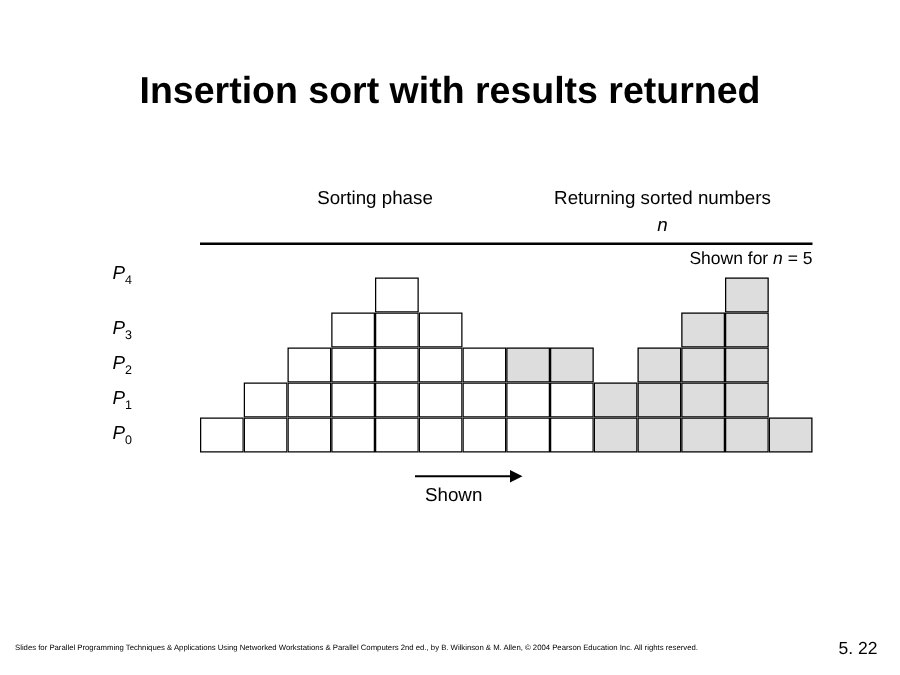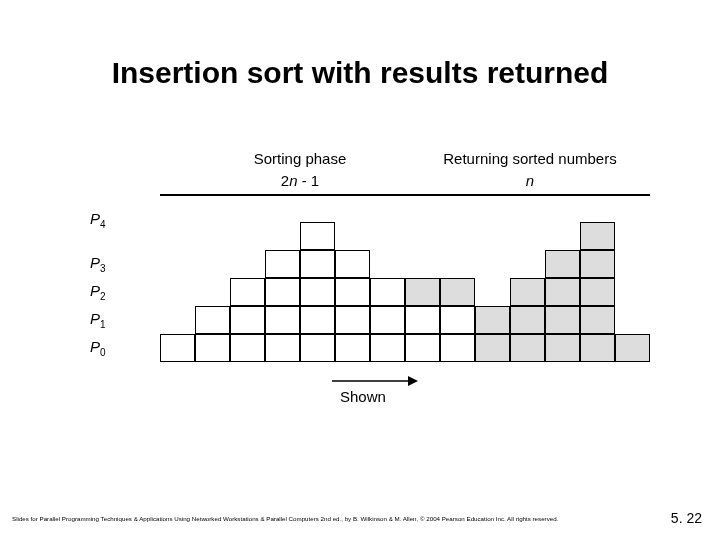--- a/index.html
+++ b/index.html
@@ -131,29 +131,29 @@
 </style>
 </head>
 <body>
 
 <div class="title">Insertion sort with results returned</div>
 
 <div class="diagram">
   <div class="phase-label phase-left">Sorting phase</div>
   <div class="phase-label phase-right">Returning sorted numbers</div>
 
-  <div class="sub-label sub-left">
-    <span>2</span><span class="ital">n</span><span> - 1</span>
-  </div>
   <div class="sub-label sub-right">
     <span class="ital">n</span>
   </div>
 
   <div class="divider-top"></div>
 
+  <div class="note">
+    <span>Shown for </span><span class="ital">n</span><span> = 5</span>
+  </div>
 
   <div class="plabel" style="top:60px"><span>P</span><sub>4</sub></div>
   <div class="plabel" style="top:104px"><span>P</span><sub>3</sub></div>
   <div class="plabel" style="top:132px"><span>P</span><sub>2</sub></div>
   <div class="plabel" style="top:160px"><span>P</span><sub>1</sub></div>
   <div class="plabel" style="top:188px"><span>P</span><sub>0</sub></div>
 
   <div class="grid" id="grid">
       <div class="cell" style="left: 140px; top: 0px;"></div>
       <div class="cell gray" style="left: 420px; top: 0px;"></div>

